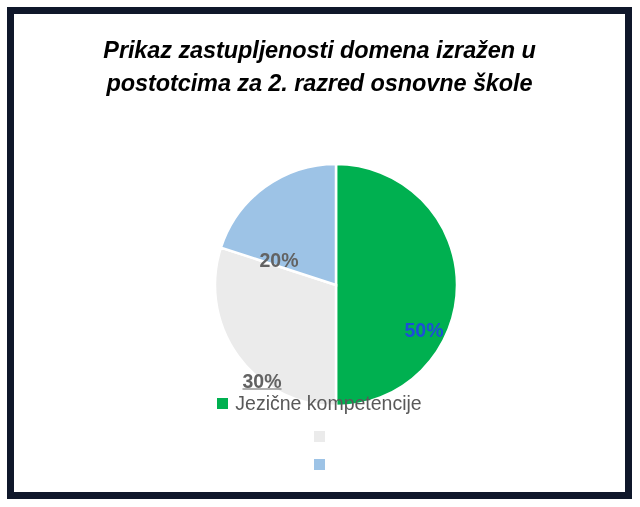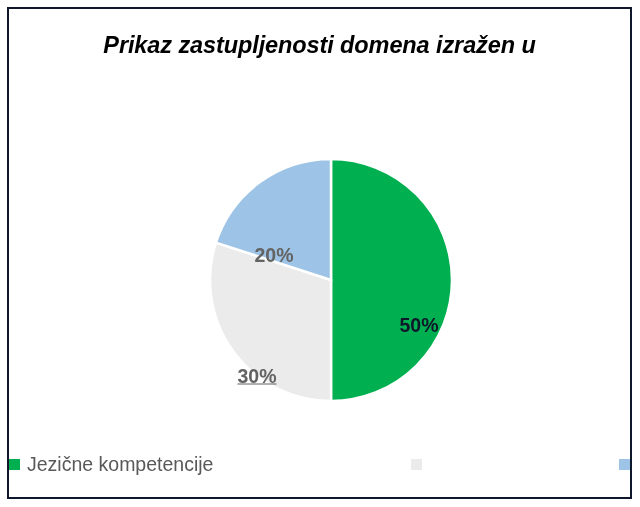--- a/index.html
+++ b/index.html
@@ -12,21 +12,21 @@
     height: 507px;
     font-family: "Liberation Sans", sans-serif;
     overflow: hidden;
   }
   .chart-frame {
     position: absolute;
     left: 7px;
     top: 7px;
     width: 625px;
     height: 492px;
-    border: 2px solid #0f172a;
+    border: 7px solid #0f172a;
     background: #ffffff;
     box-sizing: border-box;
   }
   .chart-title {
     position: absolute;
     left: 0;
     top: 20px;
     width: 100%;
     text-align: center;
     font-style: italic;
@@ -59,21 +59,21 @@
     white-space: nowrap;
     transform: translate(-50%, -50%);
     margin-top: 44px;
   }
   .legend {
     position: absolute;
     left: 0;
     bottom: 22px;
     width: 100%;
     display: flex;
-    flex-direction: row;
+    flex-direction: column;
     align-items: center;
     justify-content: space-between;
     gap: 17px;
   }
   .legend-item {
     display: flex;
     flex-direction: row;
     align-items: center;
     gap: 7px;
   }
@@ -90,34 +90,35 @@
     line-height: 21px;
   }
 </style>
 </head>
 <body>
 
 <div class="chart-frame">
 
   <div class="chart-title">
     <span class="title-line">Prikaz zastupljenosti domena izražen u</span>
+    <span class="title-line">postotcima za 2. razred osnovne škole</span>
   </div>
 
   <div class="plot-area">
 
     <svg class="pie-svg" width="625" height="492" viewBox="0 0 625 492">
 
       <path id="slice-0" d="M 322 271 L 322.00 150.00 A 121 121 0 0 1 322.00 392.00 Z" fill="#00b050" stroke="#ffffff" stroke-width="2.5"></path>
 
       <path id="slice-1" d="M 322 271 L 322.00 392.00 A 121 121 0 0 1 206.92 233.61 Z" fill="#ebebeb" stroke="#ffffff" stroke-width="2.5"></path>
 
       <path id="slice-2" d="M 322 271 L 206.92 233.61 A 121 121 0 0 1 322.00 150.00 Z" fill="#9dc3e6" stroke="#ffffff" stroke-width="2.5"></path>
     </svg>
 
-    <span class="slice-label" style="left:410px; top:272px; color:#0f172a;">50%</span>
+    <span class="slice-label" style="left:410px; top:272px; color:#1d4ed8;">50%</span>
     <span class="slice-label" style="left:248px; top:323px; color:#636363;text-decoration:underline;">30%</span>
     <span class="slice-label" style="left:265px; top:202px; color:#636363;">20%</span>
   </div>
 
   <div class="legend">
     <div class="legend-item">
       <span class="legend-swatch" style="background:#00b050;"></span>
       <span class="legend-label">Jezične kompetencije</span>
     </div>
     <div class="legend-item">

